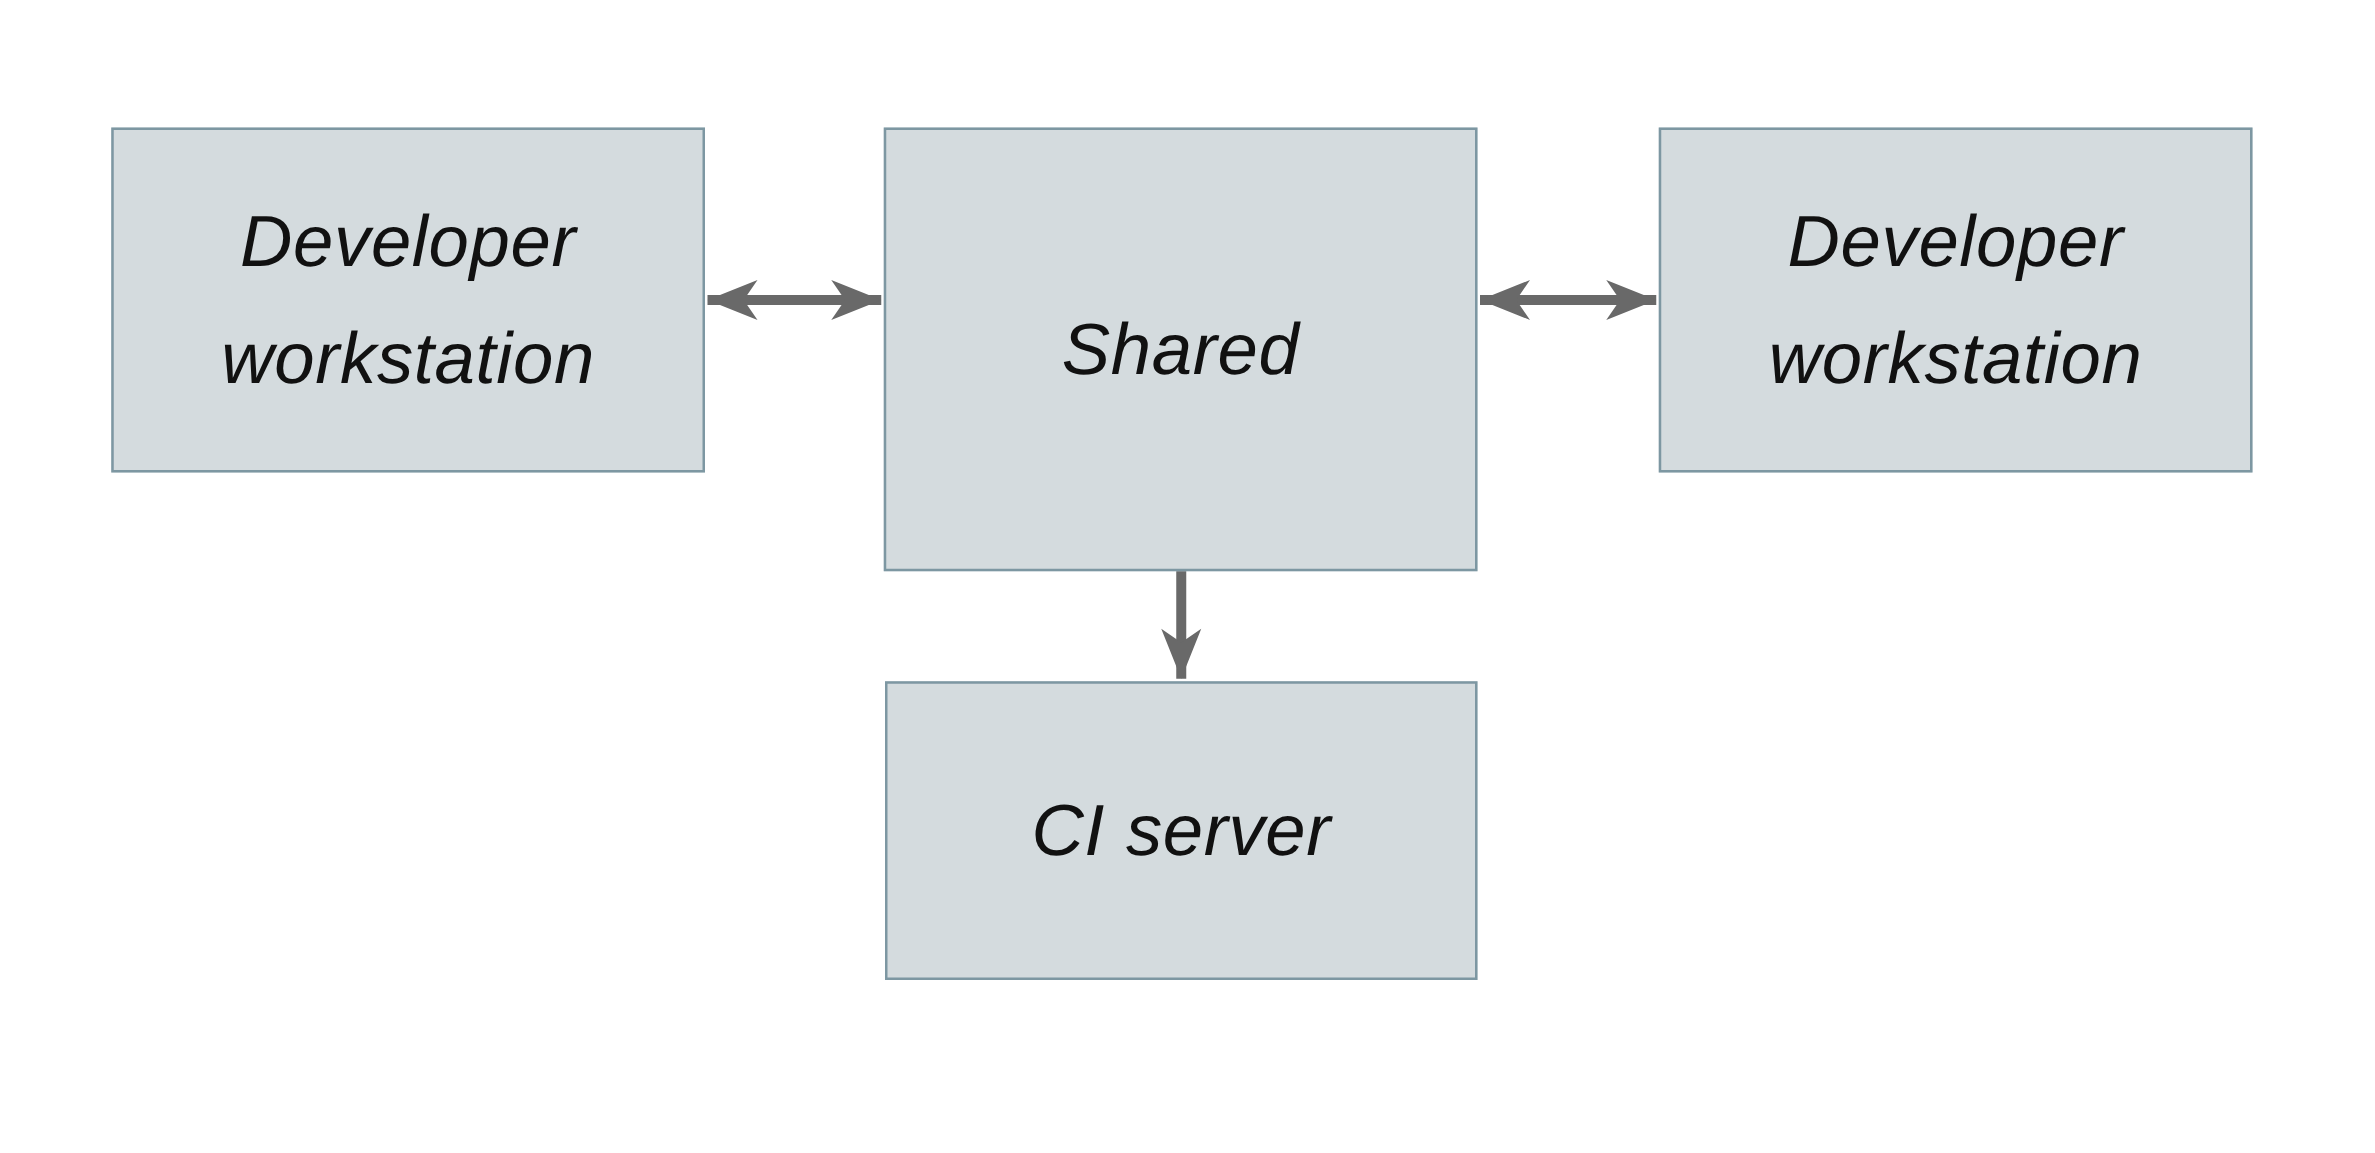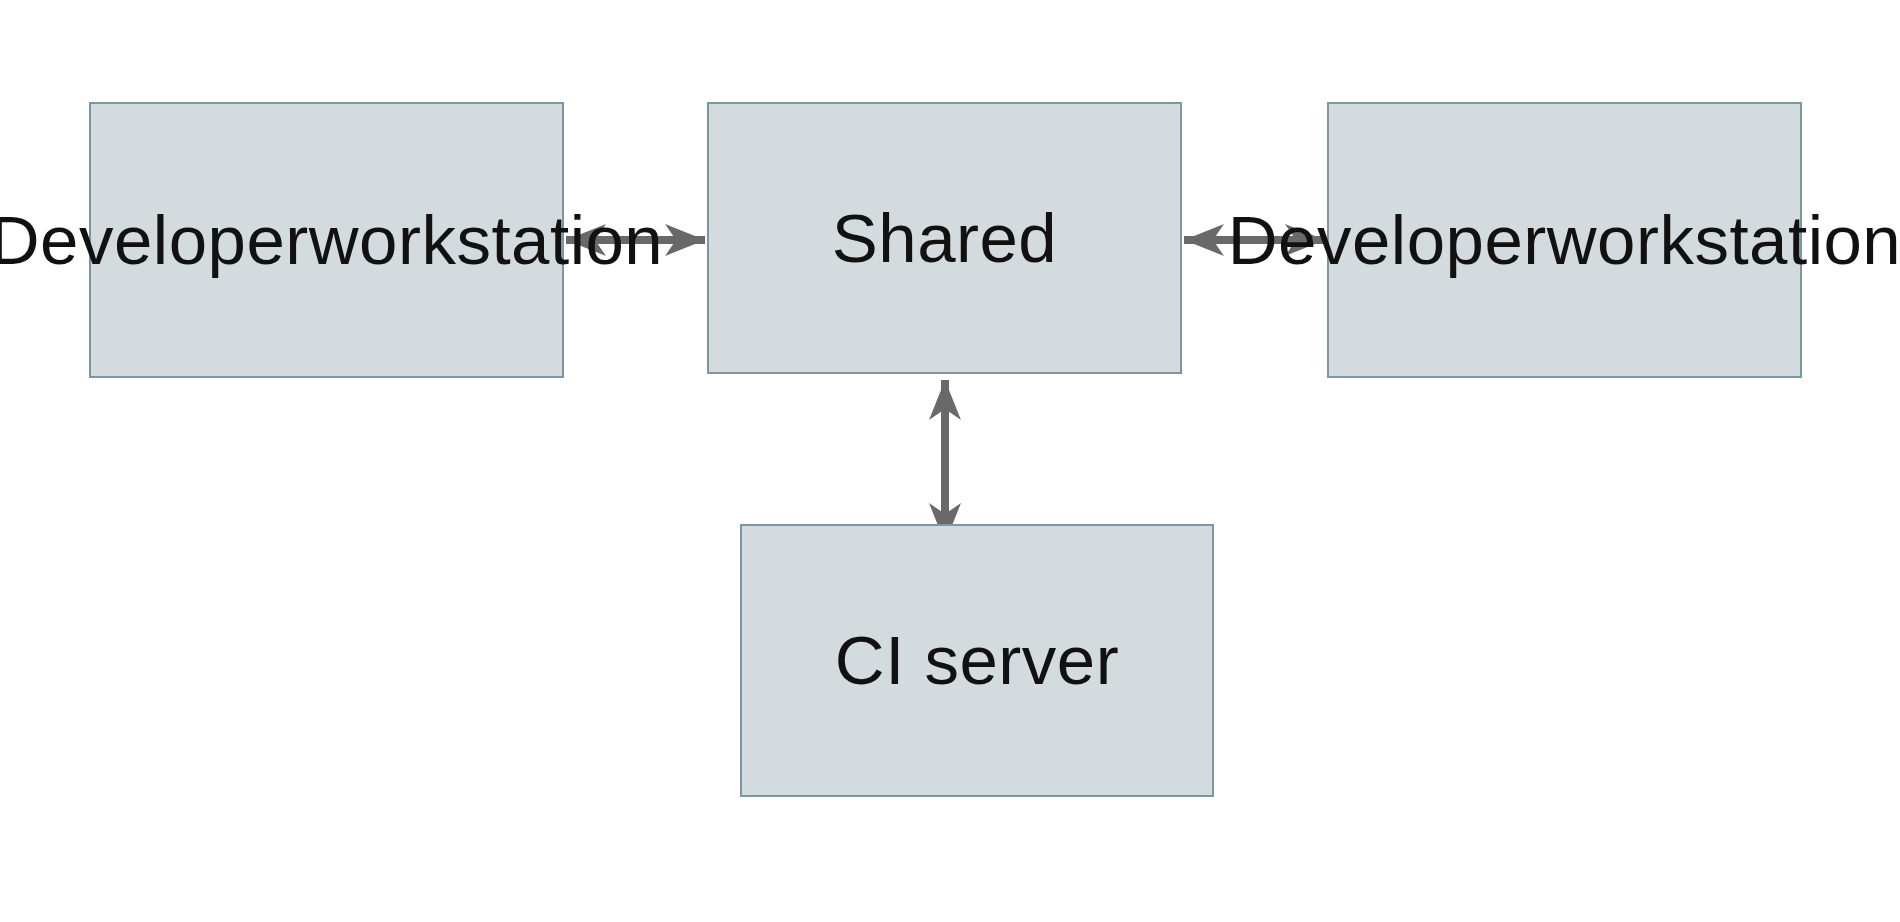--- a/index.html
+++ b/index.html
@@ -17,34 +17,35 @@
     height: 922px;
     background: var(--background);
     font-family: "Liberation Sans", sans-serif;
     overflow: hidden;
   }
   .node {
     position: absolute;
     background: var(--box-fill);
     border: 2px solid var(--box-border);
     display: flex;
-    flex-direction: row;
+    flex-direction: column;
     align-items: center;
     justify-content: center;
     text-align: center;
     color: var(--text-color);
-    font-size: 69px;
+    font-size: 58px;
     line-height: 93px;
     letter-spacing: 0.5px;
+    font-style: italic;
   }
   .node span { display: block; white-space: nowrap; }
   #node-dev-left    { left: 89px;   top: 102px; width: 475px; height: 276px; }
-  #node-shared-cache{ left: 707px;  top: 102px; width: 475px; height: 272px; }
+  #node-shared-cache{ left: 707px;  top: 102px; width: 475px; height: 355px; }
   #node-dev-right   { left: 1327px; top: 102px; width: 475px; height: 276px; }
-  #node-ci-server   { left: 708px;  top: 524px; width: 474px; height: 273px; margin-left: 32px; }
+  #node-ci-server   { left: 708px;  top: 545px; width: 474px; height: 239px; }
   svg.edges {
     position: absolute;
     left: 0; top: 0;
     width: 1900px; height: 922px;
     pointer-events: none;
   }
   svg.edges line {
     stroke: var(--arrow-color);
     stroke-width: 8px;
   }

